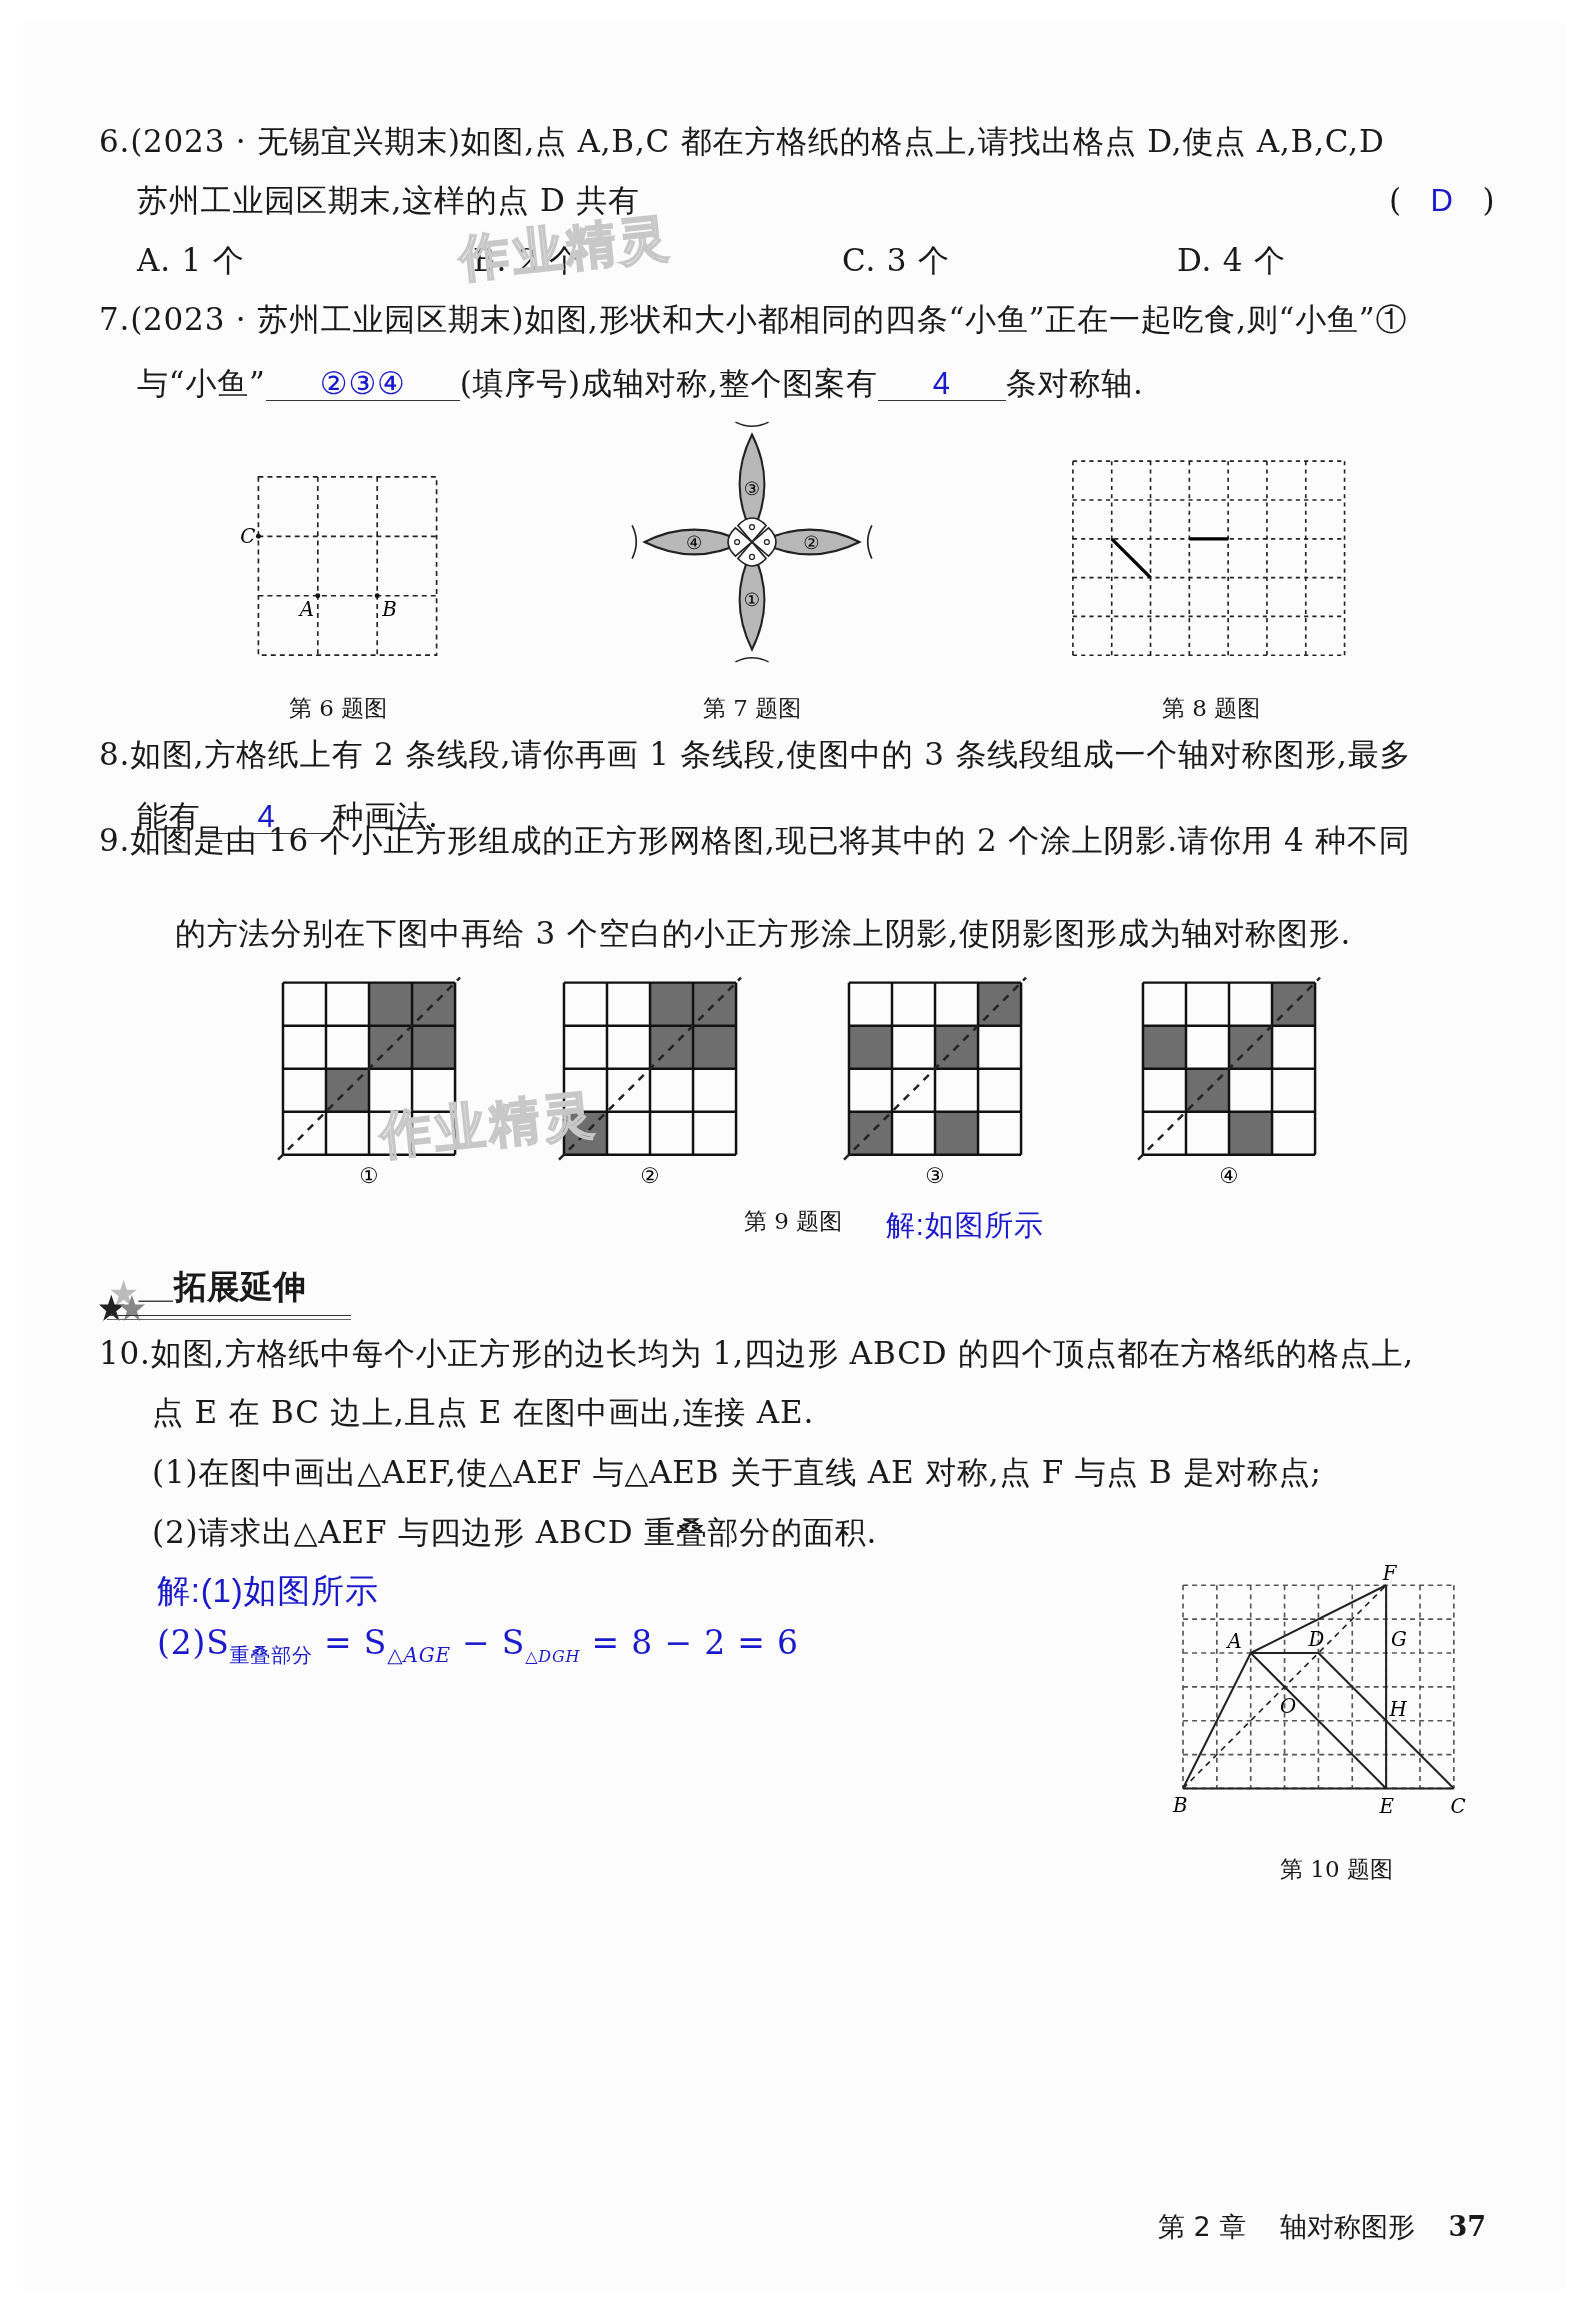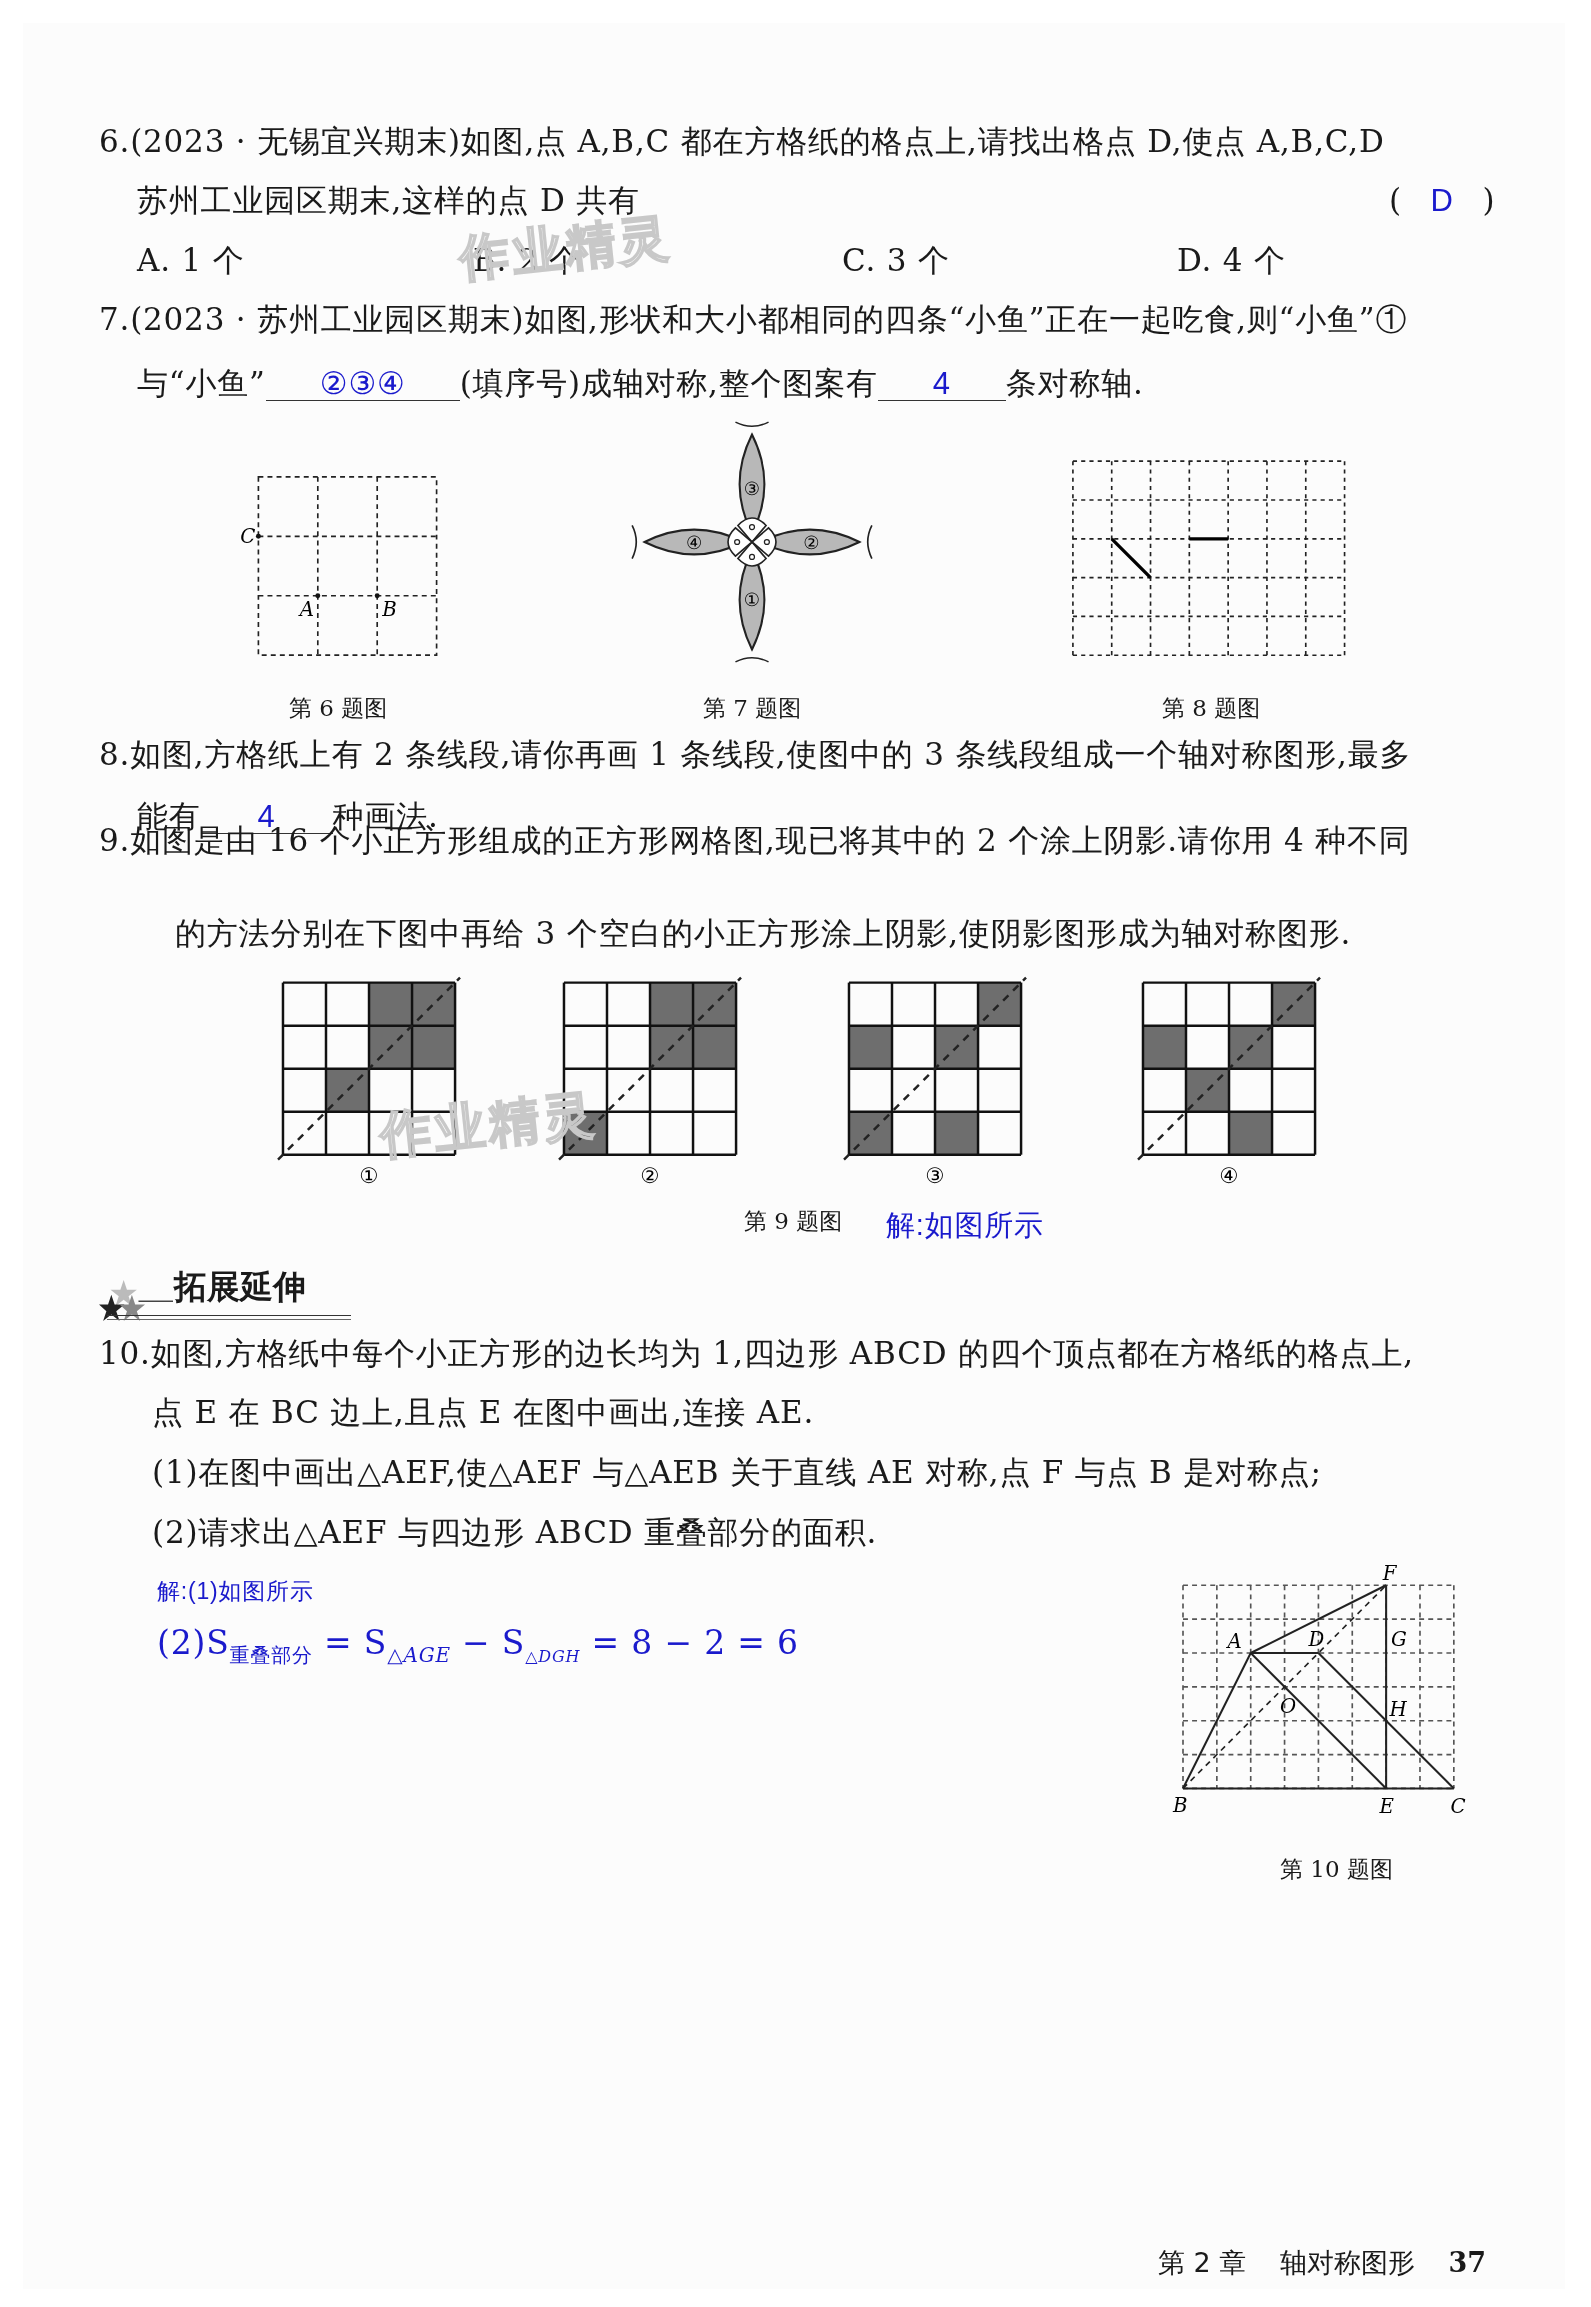--- a/index.html
+++ b/index.html
@@ -10,21 +10,21 @@
   .page { position: absolute; left: 23px; top: 23px; width: 1542px; height: 2266px; background: #fcfcfc; }
   .line { position: absolute; font-size: 31px; line-height: 40px; white-space: nowrap; letter-spacing: 0.8px; }
   .ans { color: #1a1acc; font-family: "Liberation Sans", sans-serif; margin-top: 8px; }
   .blank { display: inline-block; border-bottom: 1.7px solid #333; text-align: center; vertical-align: baseline; line-height: 33px; }
   .it { font-style: italic; }
   .caption { position: absolute; font-size: 23px; white-space: nowrap; }
   .fig { position: absolute; }
   .watermark { position: absolute; font-family: "DejaVu Sans", sans-serif; font-size: 60px; color: transparent;
     -webkit-text-stroke: 1.7px #c8c8c8; font-weight: bold; transform: rotate(-6deg); letter-spacing: 3.3px; }
   .section { position: absolute; font-size: 33px; font-weight: bold; font-family: "DejaVu Sans", sans-serif; }
-  .footer { position: absolute; font-size: 27px; font-family: "DejaVu Sans", sans-serif; white-space: nowrap; margin-top: 36px; }
+  .footer { position: absolute; font-size: 27px; font-family: "DejaVu Sans", sans-serif; white-space: nowrap; }
   svg text { font-family: "DejaVu Serif", serif; }
 </style>
 </head>
 <body>
 
 <div class="page"></div>
 
 <div class="line" style="left:99px; top:121px;">6.(2023 · 无锡宜兴期末)如图,点 A,B,C 都在方格纸的格点上,请找出格点 D,使点 A,B,C,D</div>
 <div class="line" style="left:137px; top:180px;">苏州工业园区期末,这样的点 D 共有</div>
 <div class="line" style="left:1389px; top:180px;">
@@ -209,21 +209,21 @@
   <polygon points="40,26 44,38 56,38 46,46 50,58 40,50 30,58 34,46 25,38 36,38" fill="#888"></polygon>
   <line x1="48" y1="34" x2="90" y2="34" stroke="#444" stroke-width="2"></line>
 </svg>
 <div class="section" style="left:174px; top:1265px;">拓展延伸</div>
 <div style="position:absolute; left:107px; top:1315px; width:244px; height:3.3px; border-top:1.7px solid #333; border-bottom:1.7px solid #666;"></div>
 
 <div class="line" style="left:99px; top:1333px;">10.如图,方格纸中每个小正方形的边长均为 1,四边形 ABCD 的四个顶点都在方格纸的格点上,</div>
 <div class="line" style="left:152px; top:1392px;">点 E 在 BC 边上,且点 E 在图中画出,连接 AE.</div>
 <div class="line" style="left:152px; top:1452px;">(1)在图中画出△AEF,使△AEF 与△AEB 关于直线 AE 对称,点 F 与点 B 是对称点;</div>
 <div class="line" style="left:152px; top:1512px;">(2)请求出△AEF 与四边形 ABCD 重叠部分的面积.</div>
-<div class="line ans" style="left:157px; top:1563px; font-size:23px;">解:(1)如图所示</div>
+<div class="line ans" style="left:157px; top:1563px; font-size:33px;">解:(1)如图所示</div>
 <div class="line ans" style="left:157px; top:1615px; font-size:33px; font-family:'DejaVu Serif', serif;">
   <span>(2)S</span><sub style="font-size:20px;">重叠部分</sub><span> = S</span><sub class="it" style="font-size:20px;">△AGE</sub><span> − S</span><sub class="it" style="font-size:16px;">△DGH</sub><span> = 8 − 2 = 6</span>
 </div>
 
 <svg class="fig" id="q10svg" style="left:1162px; top:1563px;" width="331" height="289" viewBox="0 0 400 350">
     <line x1="25" y1="27" x2="25" y2="273" stroke="#555" stroke-width="2" stroke-dasharray="6,5"></line>
     <line x1="66" y1="27" x2="66" y2="273" stroke="#555" stroke-width="2" stroke-dasharray="6,5"></line>
     <line x1="107" y1="27" x2="107" y2="273" stroke="#555" stroke-width="2" stroke-dasharray="6,5"></line>
     <line x1="148" y1="27" x2="148" y2="273" stroke="#555" stroke-width="2" stroke-dasharray="6,5"></line>
     <line x1="189" y1="27" x2="189" y2="273" stroke="#555" stroke-width="2" stroke-dasharray="6,5"></line>

